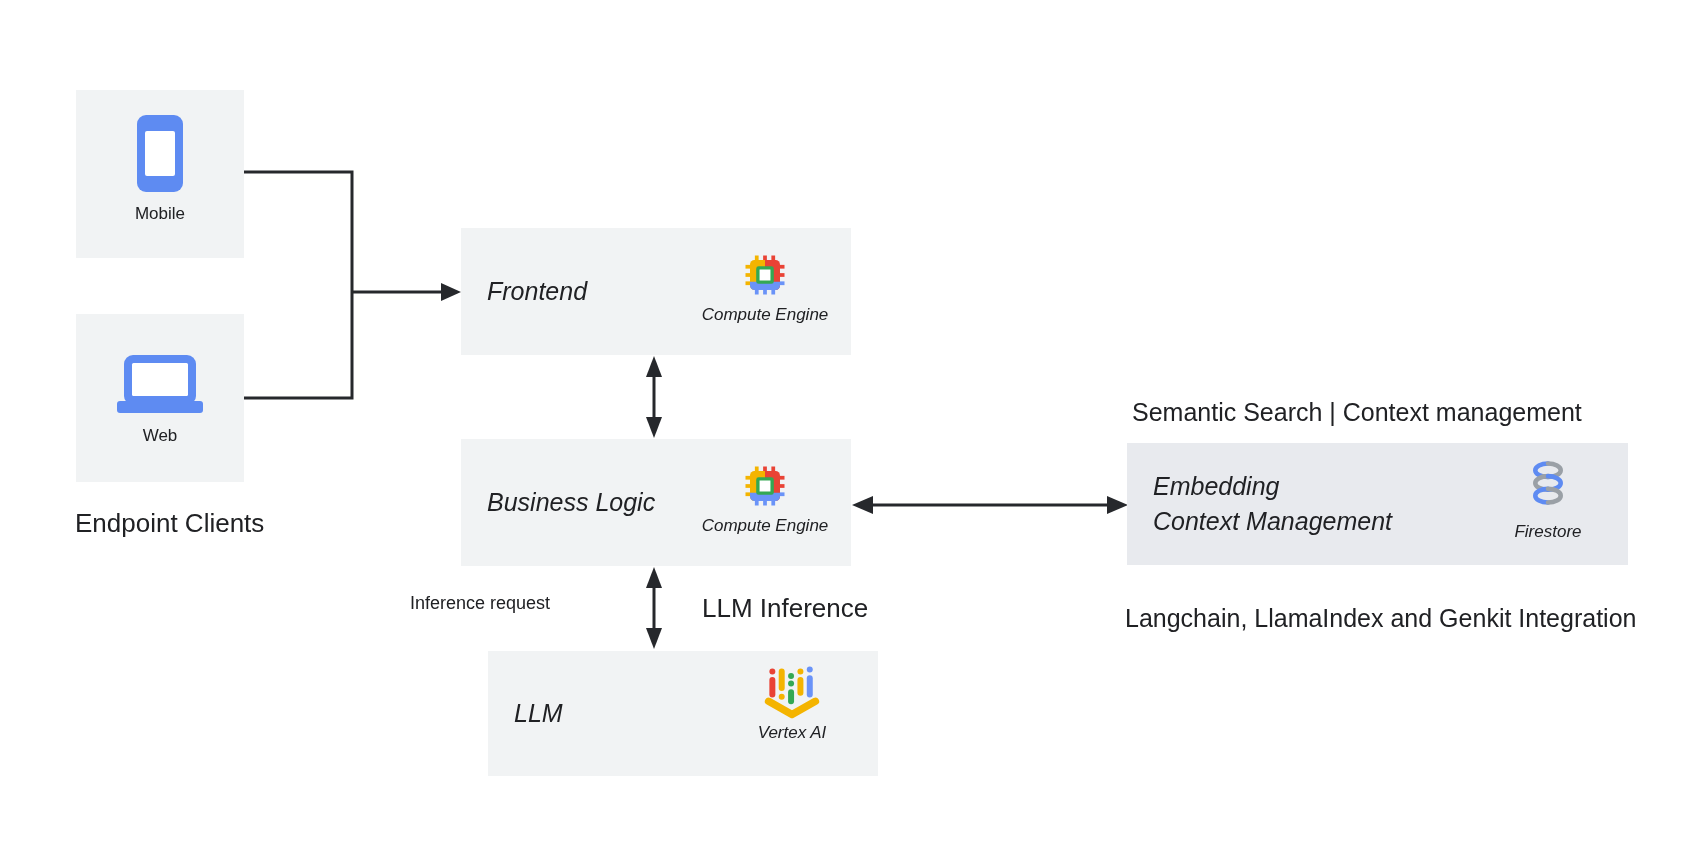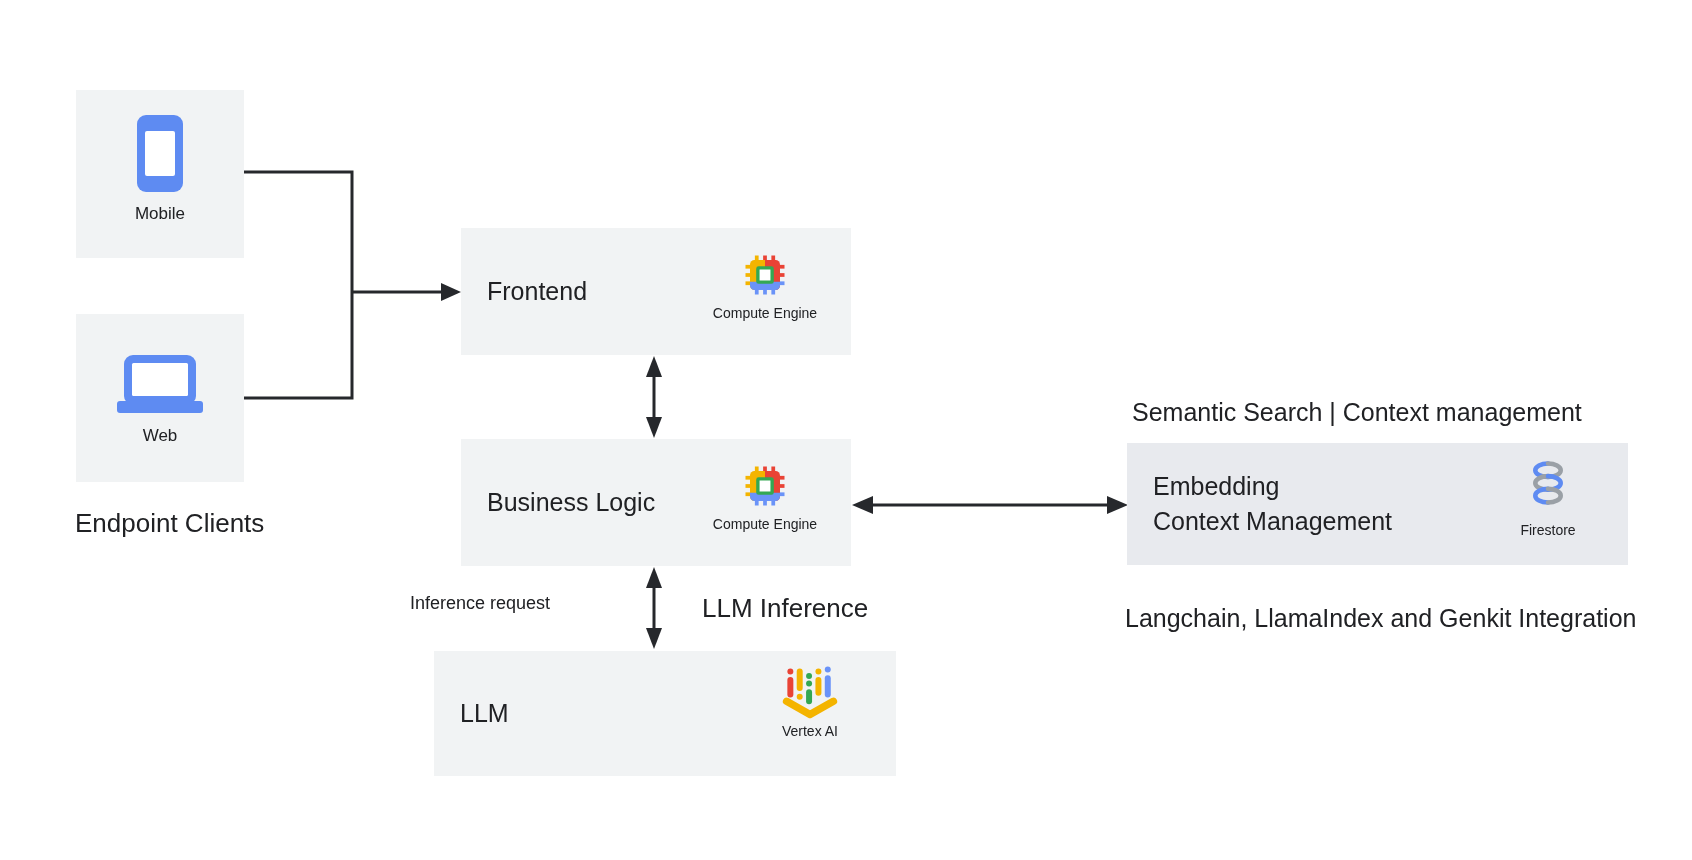--- a/index.html
+++ b/index.html
@@ -4,39 +4,39 @@
 <style>
   html,body{margin:0;padding:0;background:#fff;}
   .canvas{
     position:relative;width:1692px;height:860px;background:#ffffff;overflow:hidden;
     font-family:"Liberation Sans", sans-serif;color:var(--text,#202124);
   }
   .connectors{position:absolute;left:0;top:0;z-index:0;}
   .connectors .wire{stroke:var(--arrow,#26282c);stroke-width:3;fill:none;}
   .connectors .head{fill:var(--arrow,#26282c);stroke:none;}
 
-  .node{position:absolute;background:var(--node-bg,#f1f3f4);z-index:1;}
+  .node{position:absolute;background:var(--node-bg,#f1f3f4);z-index:1;font-style:italic;}
   .node--frontend{left:461px;top:228px;width:390px;height:127px;}
   .node--business{left:461px;top:439px;width:390px;height:127px;}
-  .node--llm{left:434px;top:651px;width:462px;height:125px;}
+  .node--llm{left:488px;top:651px;width:390px;height:125px;}
   .node--embedding{left:1127px;top:443px;width:501px;height:122px;background:var(--embedding-bg,#e8eaee);}
 
   .node-title{
     position:absolute;left:26px;top:0;height:100%;display:flex;align-items:center;
     font-size:25px;white-space:nowrap;
   }
   .node-title--two{flex-direction:column;justify-content:center;align-items:flex-start;line-height:35px;}
 
   .service{
     position:absolute;top:26px;right:16px;width:140px;
     display:flex;flex-direction:column;align-items:center;text-align:center;
   }
   .service--vertex{top:12px;}
   .service--firestore{top:17px;right:30px;width:100px;}
-  .service-caption{margin-top:9px;font-size:14px;white-space:nowrap;}
+  .service-caption{margin-top:9px;font-size:17px;white-space:nowrap;}
   .service--vertex .service-caption{margin-top:2px;}
   .service--firestore .service-caption{margin-top:7px;text-align:center;}
 
   .client{
     position:absolute;left:76px;width:168px;height:168px;background:var(--node-bg,#f1f3f4);
     display:flex;flex-direction:column;align-items:center;z-index:1;
   }
   .client--mobile{top:90px;}
   .client--web{top:314px;}
   .client--mobile .client-icon{margin-top:25px;}

